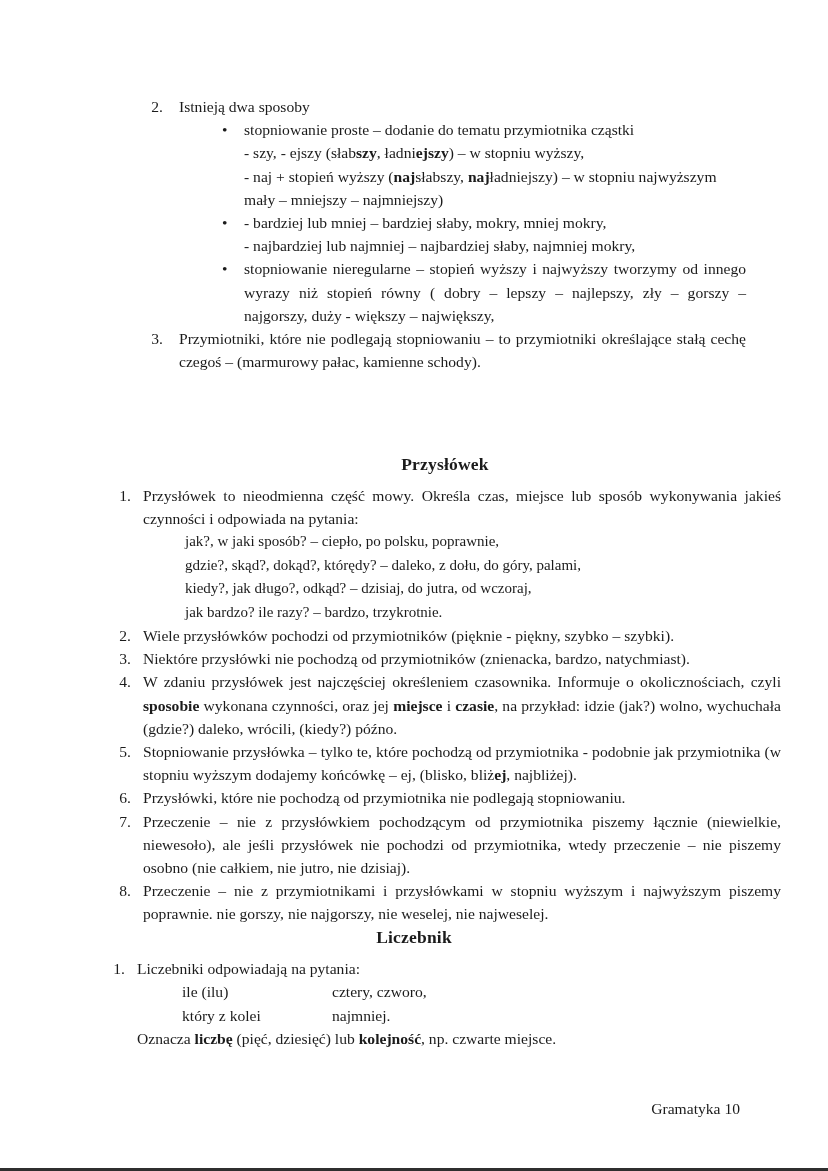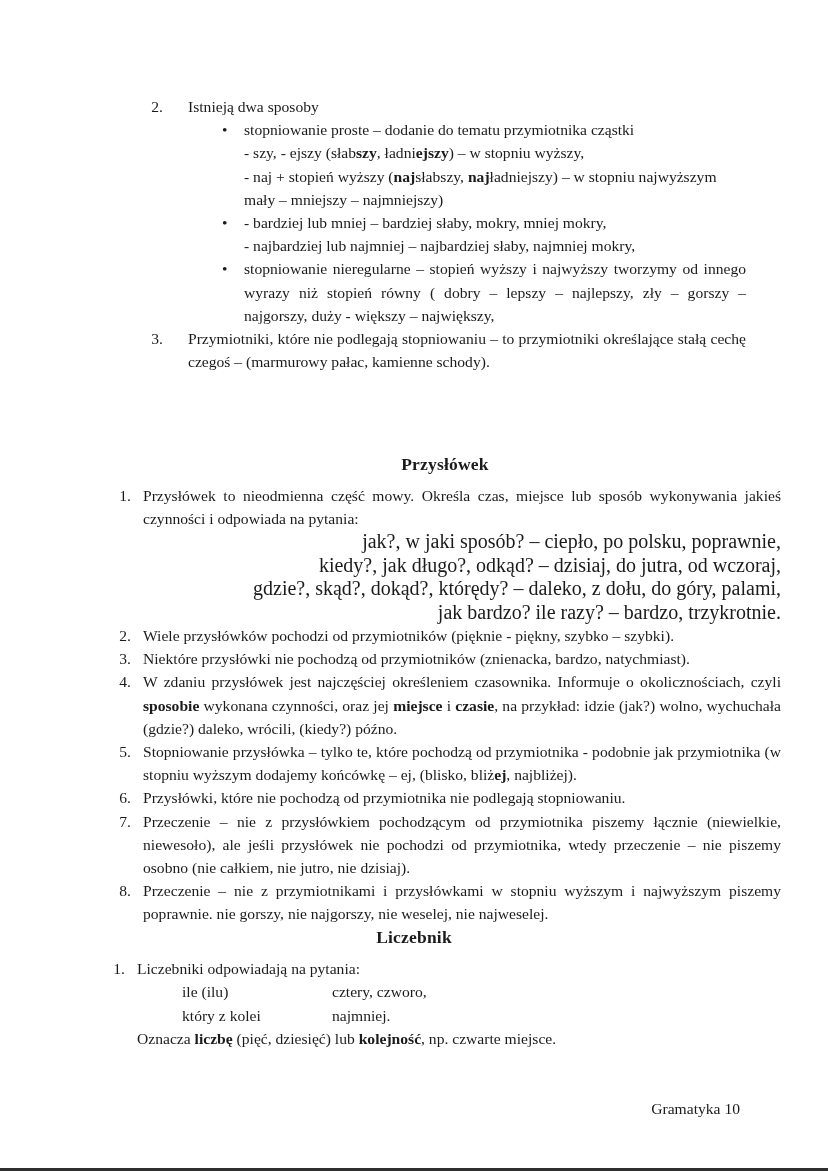--- a/index.html
+++ b/index.html
@@ -57,21 +57,21 @@
     line-height: 23.2px;
   }
   .num-body {
     flex: 1 1 auto;
     font-size: 15.6px;
     line-height: 23.2px;
   }
 
   
   .a-num .num-marker { width: 18px; margin-left: 145px; }
-  .a-num .num-body { margin-left: 25px; margin-right: 82px; }
+  .a-num .num-body { margin-left: 16px; margin-right: 82px; }
 
   
   .a-bullets { margin-top: 0; }
   .bullet-item {
     display: flex;
     align-items: flex-start;
   }
   .bullet-dot {
     flex: 0 0 auto;
     width: 10px;
@@ -95,23 +95,22 @@
     line-height: 24px;
     letter-spacing: 0.2px;
   }
 
   
   .o-num .num-marker { width: 18px; margin-left: 82px; }
   .o-num .num-body { margin-left: 12px; margin-right: 78px; }
 
   .q-line {
     margin-left: 42px;
-    font-size: 20px;
+    font-size: 15px;
     line-height: 23.4px;
-    text-align: right;
   }
 
   
   .l-num .num-marker { width: 18px; margin-left: 107px; }
   .l-num .num-body { margin-left: 12px; margin-right: 78px; }
   .two-col {
     display: flex;
     font-size: 15.6px;
     line-height: 23.4px;
   }
@@ -186,22 +185,22 @@
   <div style="position:absolute; left:0; top:452px; width:828px;margin-left:31px;">
 
     <div class="heading">Przysłówek</div>
     <div class="sp-8"></div>
 
     <div class="num-item o-num">
       <span class="num-marker">1.</span>
       <span class="num-body">
         <div class="ln just">Przysłówek to nieodmienna część mowy. Określa czas, miejsce lub sposób wykonywania jakieś czynności i odpowiada na pytania:</div>
         <div class="q-line">jak?, w jaki sposób? – ciepło, po polsku, poprawnie,</div>
+        <div class="q-line">gdzie?, skąd?, dokąd?, którędy? – daleko, z dołu, do góry, palami,</div>
         <div class="q-line">kiedy?, jak długo?, odkąd? – dzisiaj, do jutra, od wczoraj,</div>
-        <div class="q-line">gdzie?, skąd?, dokąd?, którędy? – daleko, z dołu, do góry, palami,</div>
         <div class="q-line">jak bardzo? ile razy? – bardzo, trzykrotnie.</div>
       </span>
     </div>
 
     <div class="num-item o-num">
       <span class="num-marker">2.</span>
       <span class="num-body">Wiele przysłówków pochodzi od przymiotników (pięknie - piękny, szybko – szybki).</span>
     </div>
 
     <div class="num-item o-num">

